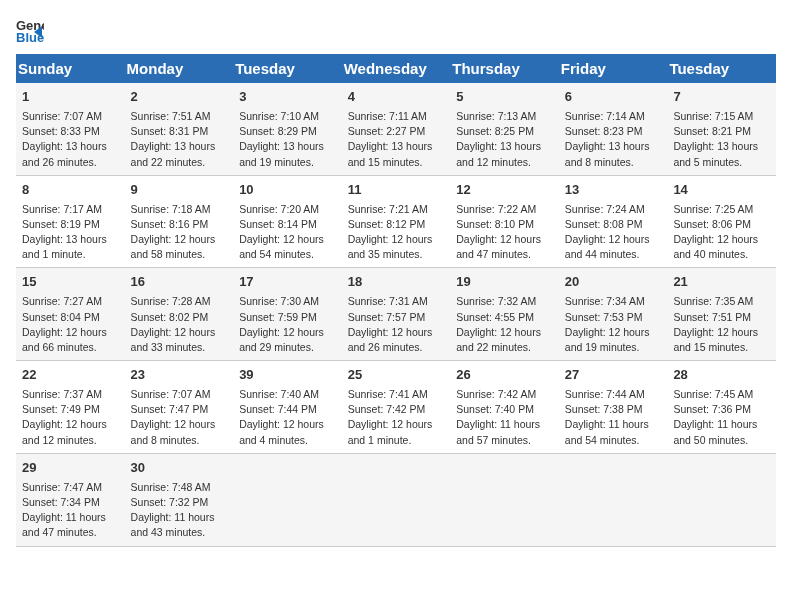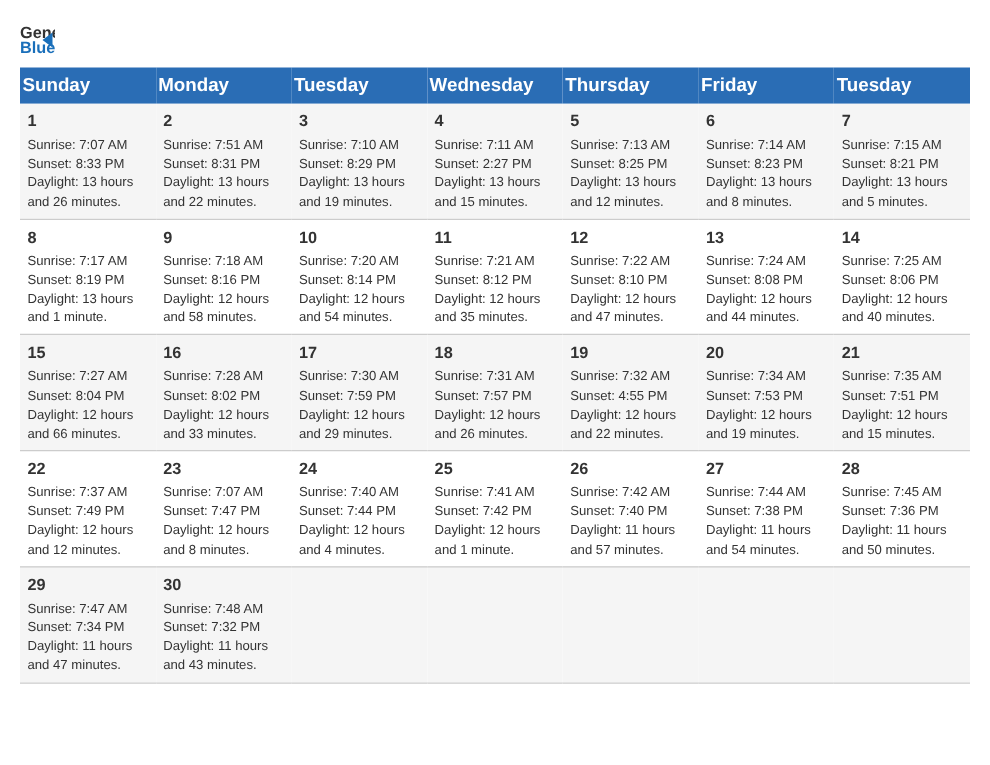--- a/index.html
+++ b/index.html
@@ -270,21 +270,21 @@
           <div>and 12 minutes.</div>
         </td>
         <td>
           <span class="day-num">23</span>
           <div>Sunrise: 7:07 AM</div>
           <div>Sunset: 7:47 PM</div>
           <div>Daylight: 12 hours</div>
           <div>and 8 minutes.</div>
         </td>
         <td>
-          <span class="day-num">24</span>
+          <span class="day-num">39</span>
           <div>Sunrise: 7:40 AM</div>
           <div>Sunset: 7:44 PM</div>
           <div>Daylight: 12 hours</div>
           <div>and 4 minutes.</div>
         </td>
         <td>
           <span class="day-num">25</span>
           <div>Sunrise: 7:41 AM</div>
           <div>Sunset: 7:42 PM</div>
           <div>Daylight: 12 hours</div>

